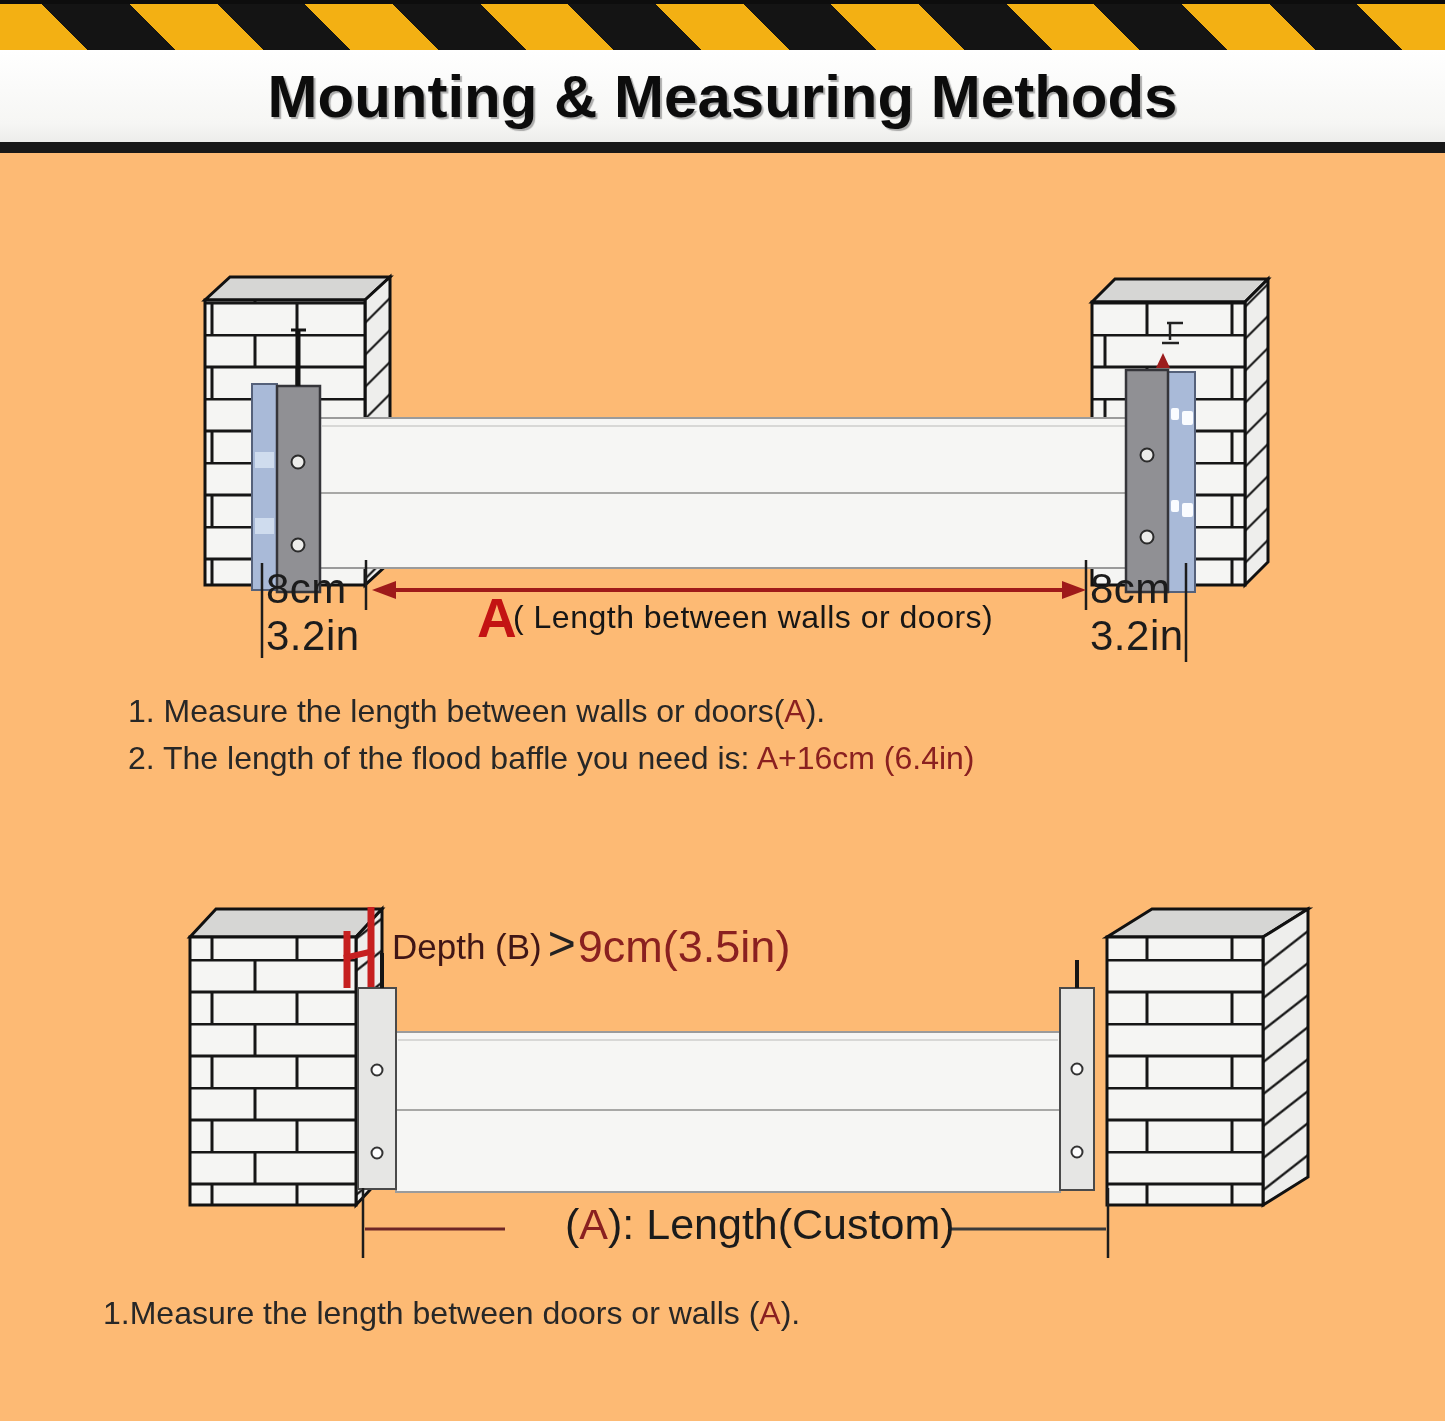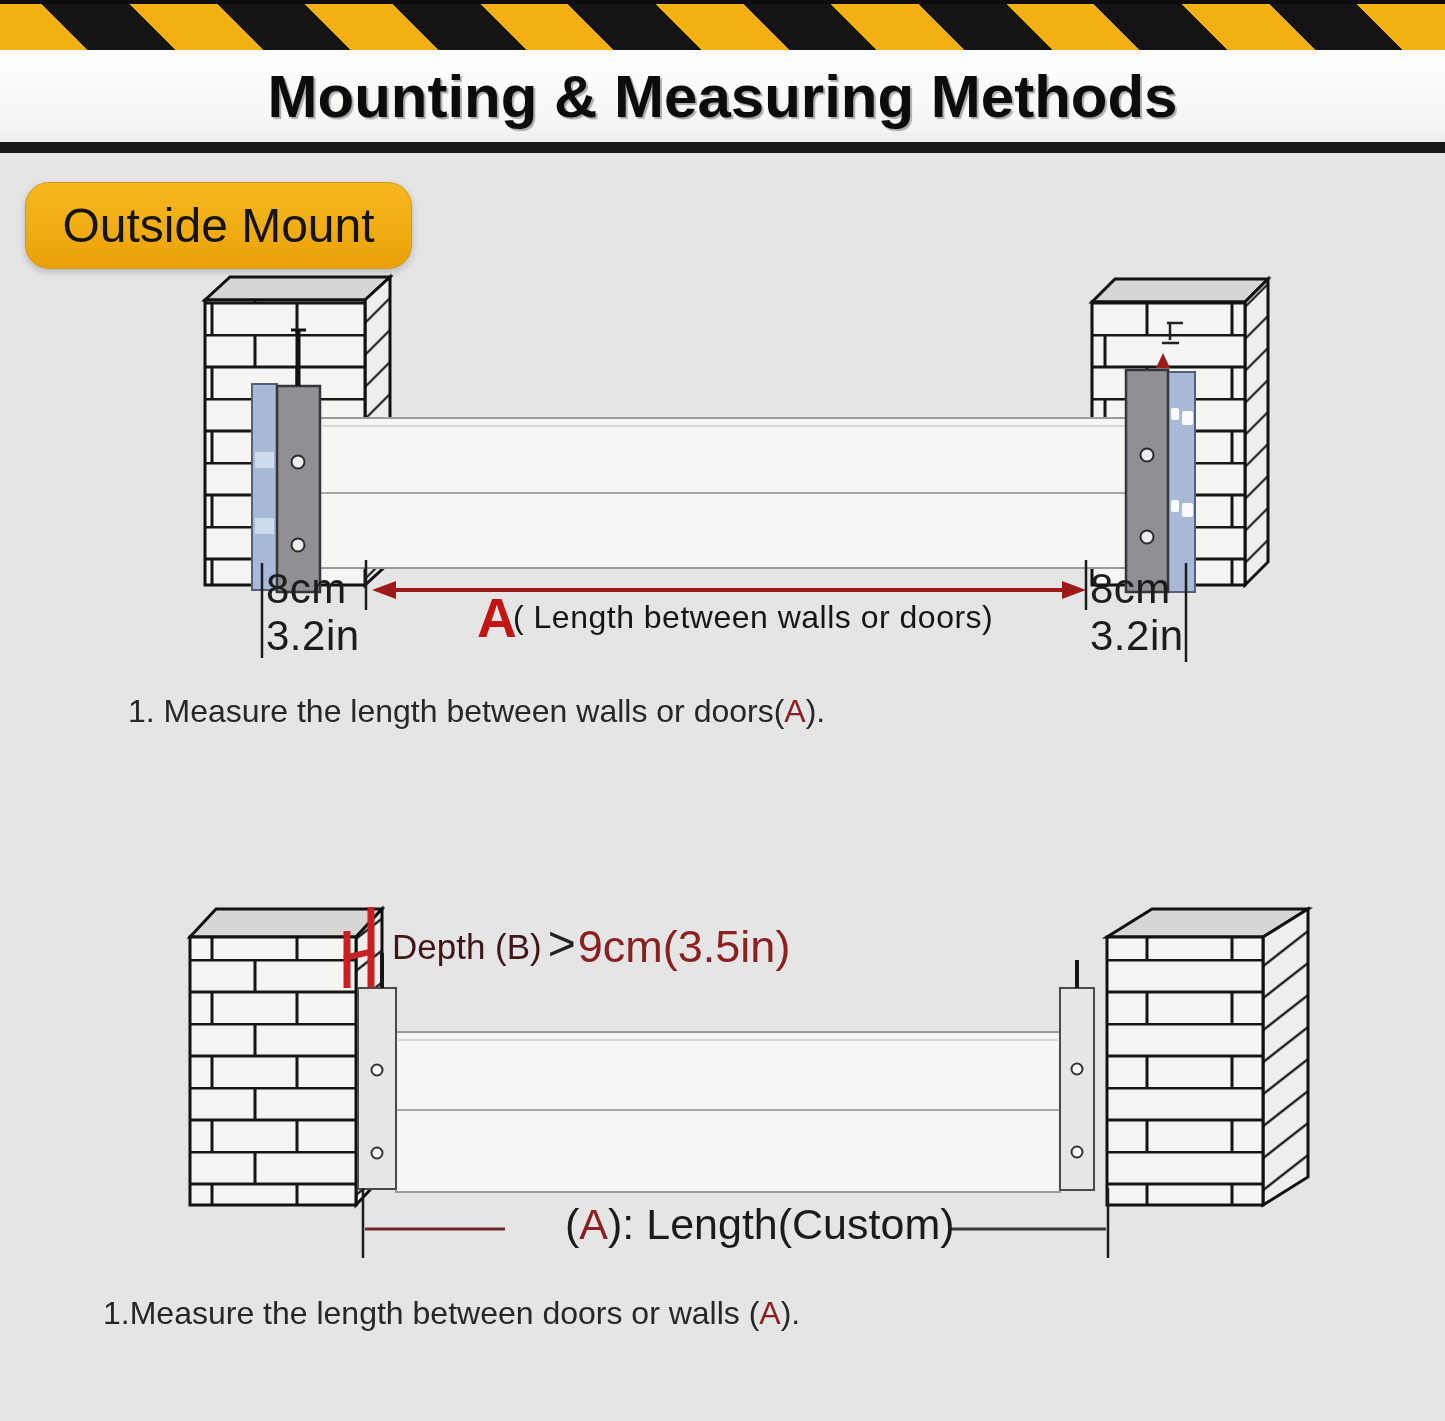--- a/index.html
+++ b/index.html
@@ -1,17 +1,17 @@
 <!DOCTYPE html>
 <html><head>
 <meta charset="utf-8">
 <style>
   html,body{margin:0;padding:0;background:#ffffff;}
   .screen{
-    position:relative;width:1445px;height:1421px;background:#e5e5e5;
+    position:relative;width:1445px;height:1421px;background:#fdba74;
     font-family:"Liberation Sans", sans-serif;overflow:hidden;
   }
   .abs{position:absolute;}
   
   .banner{position:absolute;left:0;top:0;width:1445px;height:155px;}
   .stripes{
     position:absolute;left:0;top:0;width:1445px;height:50px;
     border-top:4px solid #0d0d0d;box-sizing:border-box;
     background:repeating-linear-gradient(45deg,#f3b013 0 62px,#141414 62px 124px);
   }
@@ -52,23 +52,20 @@
 <div class="screen">
 
   <div class="banner">
     <div class="stripes"></div>
     <div class="titleband">
       <div class="page-title">Mounting &amp; Measuring Methods</div>
     </div>
     <div class="blackbar"></div>
   </div>
 
-  <div class="pill" style="top:182px;">
-    <span>Outside Mount</span>
-  </div>
 
   <svg class="abs" style="left:0;top:270px;" width="1445" height="400" viewBox="0 0 1445 400">
     <defs>
       <pattern id="b1" width="170" height="64" patternUnits="userSpaceOnUse">
         <rect width="170" height="64" fill="#f5f5f3"></rect>
         <path d="M0 1 H170 M0 33 H170" stroke="#161616" stroke-width="3" fill="none"></path>
         <path d="M85 0 V32 M42 32 V64 M127 32 V64" stroke="#161616" stroke-width="3" fill="none"></path>
       </pattern>
       <pattern id="s1" width="24" height="32" patternUnits="userSpaceOnUse" patternTransform="skewY(-45)">
         <rect width="24" height="32" fill="#eeeeec"></rect>
@@ -152,20 +149,23 @@
   <div class="abs dim" style="left:1090px;top:565px;">
     <span>8cm</span>
     <span>3.2in</span>
   </div>
   <div class="abs a-letter" style="left:477px;top:591px;">A</div>
   <div class="abs a-text" style="left:513px;top:599px;">( Length between walls or doors)</div>
 
   <div class="abs instr" style="left:128px;top:693px;text-align:right;">
     <span>1. Measure the length between walls or doors(</span><span class="red-dark">A</span><span>).</span>
   </div>
+  <div class="abs instr" style="left:128px;top:740px;">
+    <span>2. The length of the flood baffle you need is: </span><span class="red-dark">A+16cm (6.4in)</span>
+  </div>
 
 
   <svg class="abs" style="left:0;top:895px;" width="1445" height="375" viewBox="0 0 1445 375">
     <defs>
       <pattern id="b2" width="170" height="64" patternUnits="userSpaceOnUse">
         <rect width="170" height="64" fill="#f5f5f3"></rect>
         <path d="M0 1 H170 M0 33 H170" stroke="#161616" stroke-width="3" fill="none"></path>
         <path d="M85 0 V32 M42 32 V64 M127 32 V64" stroke="#161616" stroke-width="3" fill="none"></path>
       </pattern>
       <pattern id="s2" width="24" height="32" patternUnits="userSpaceOnUse" patternTransform="skewY(-38)">

